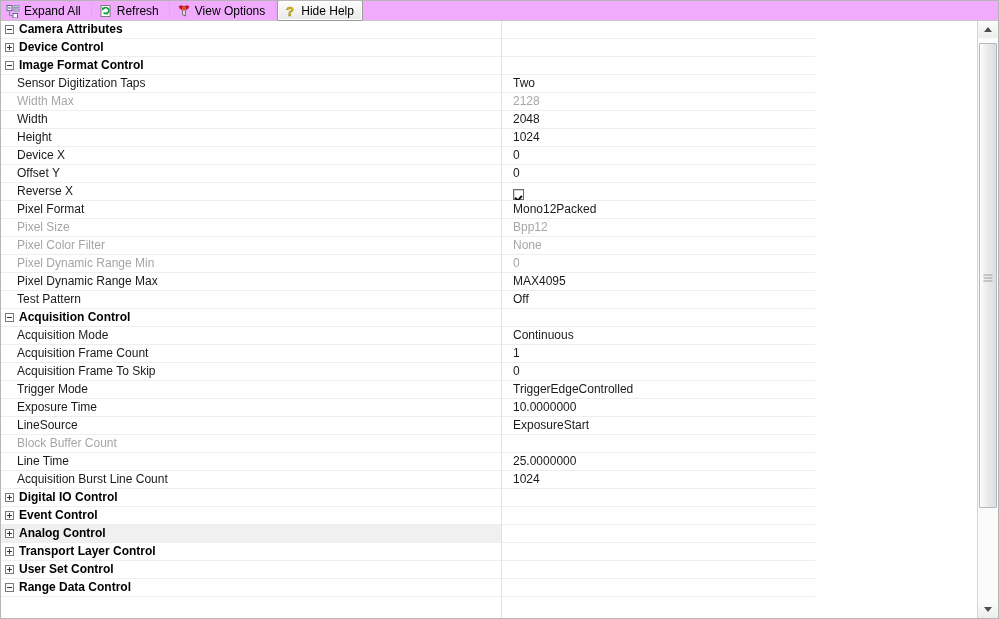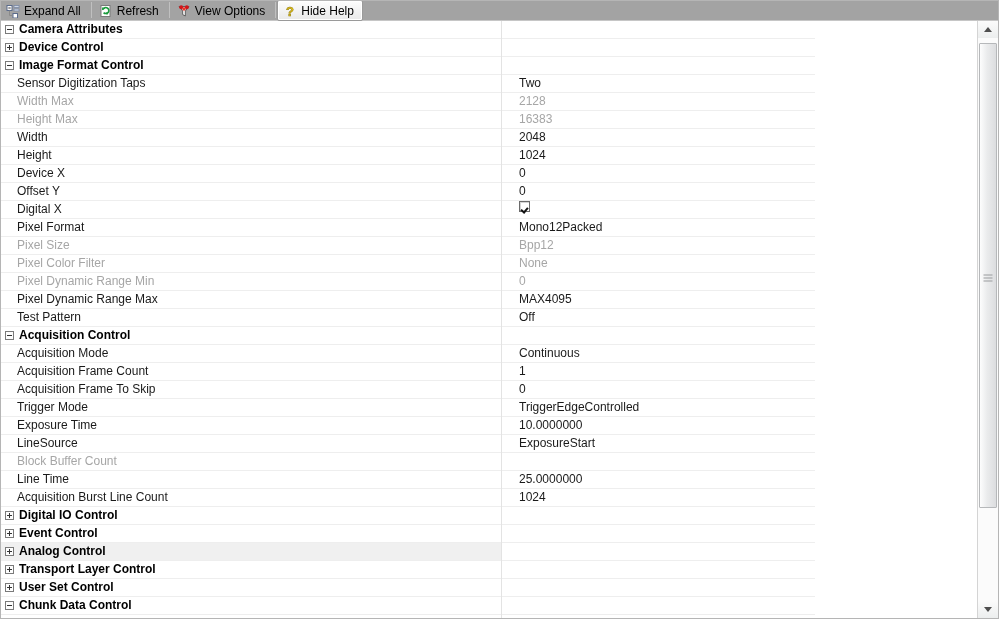--- a/index.html
+++ b/index.html
@@ -18,21 +18,21 @@
     position: relative;
     background: #ffffff;
     display: flex;
     flex-direction: column;
   }
 
   
   .toolbar {
     height: 21px;
     min-height: 21px;
-    background: #a3a3a3;
+    background: #f0abfc;
     border-bottom: 1px solid #c6c6c6;
     display: flex;
     align-items: stretch;
     padding: 0;
     position: relative;
   }
   .tb-btn {
     display: flex;
     align-items: center;
     gap: 4px;
@@ -97,23 +97,23 @@
   .cell-name {
     width: 500px;
     flex: 0 0 500px;
     display: flex;
     align-items: center;
     padding-left: 4px;
     overflow: hidden;
   }
   .cell-val {
     flex: 1 1 auto;
-    padding-left: 18px;
+    padding-left: 12px;
     display: flex;
-    align-items: flex-start;
+    align-items: flex-end;
     overflow: hidden;
   }
   .lvl0 { padding-left: 4px; }
   .lvl1 { }
   .lvl2 { padding-left: 16px; }
 
   .expander {
     width: 9px; height: 9px;
     border: 1px solid #7a7a7a;
     background: #fdfdfd;
@@ -321,28 +321,20 @@
         <div class="row">
           <div class="cell-name lvl2">
             <span class="dim">Width Max</span>
           </div>
           <div class="cell-val">
             <span class="dim">2128</span>
           </div>
         </div>
         <div class="row">
           <div class="cell-name lvl2">
-            <span class="dim">Height Max</span>
-          </div>
-          <div class="cell-val">
-            <span class="dim">16383</span>
-          </div>
-        </div>
-        <div class="row">
-          <div class="cell-name lvl2">
             <span class="">Width</span>
           </div>
           <div class="cell-val">
             <span class="">2048</span>
           </div>
         </div>
         <div class="row">
           <div class="cell-name lvl2">
             <span class="">Height</span>
           </div>
@@ -361,21 +353,21 @@
         <div class="row">
           <div class="cell-name lvl2">
             <span class="">Offset Y</span>
           </div>
           <div class="cell-val">
             <span class="">0</span>
           </div>
         </div>
         <div class="row">
           <div class="cell-name lvl2">
-            <span class="">Digital X</span>
+            <span class="">Reverse X</span>
           </div>
           <div class="cell-val">
             <span class="chk"></span>
           </div>
         </div>
         <div class="row">
           <div class="cell-name lvl2">
             <span class="">Pixel Format</span>
           </div>
           <div class="cell-val">
@@ -544,21 +536,21 @@
             <span class="expander plus"></span>
             <span class="bold ">User Set Control</span>
           </div>
           <div class="cell-val">
             <span class=""></span>
           </div>
         </div>
         <div class="row">
           <div class="cell-name lvl1">
             <span class="expander"></span>
-            <span class="bold ">Chunk Data Control</span>
+            <span class="bold ">Range Data Control</span>
           </div>
           <div class="cell-val">
             <span class=""></span>
           </div>
         </div>
       </div>
     <div class="col-divider"></div>
 
     <div class="vscroll">
       <div class="vs-btn vs-up">

